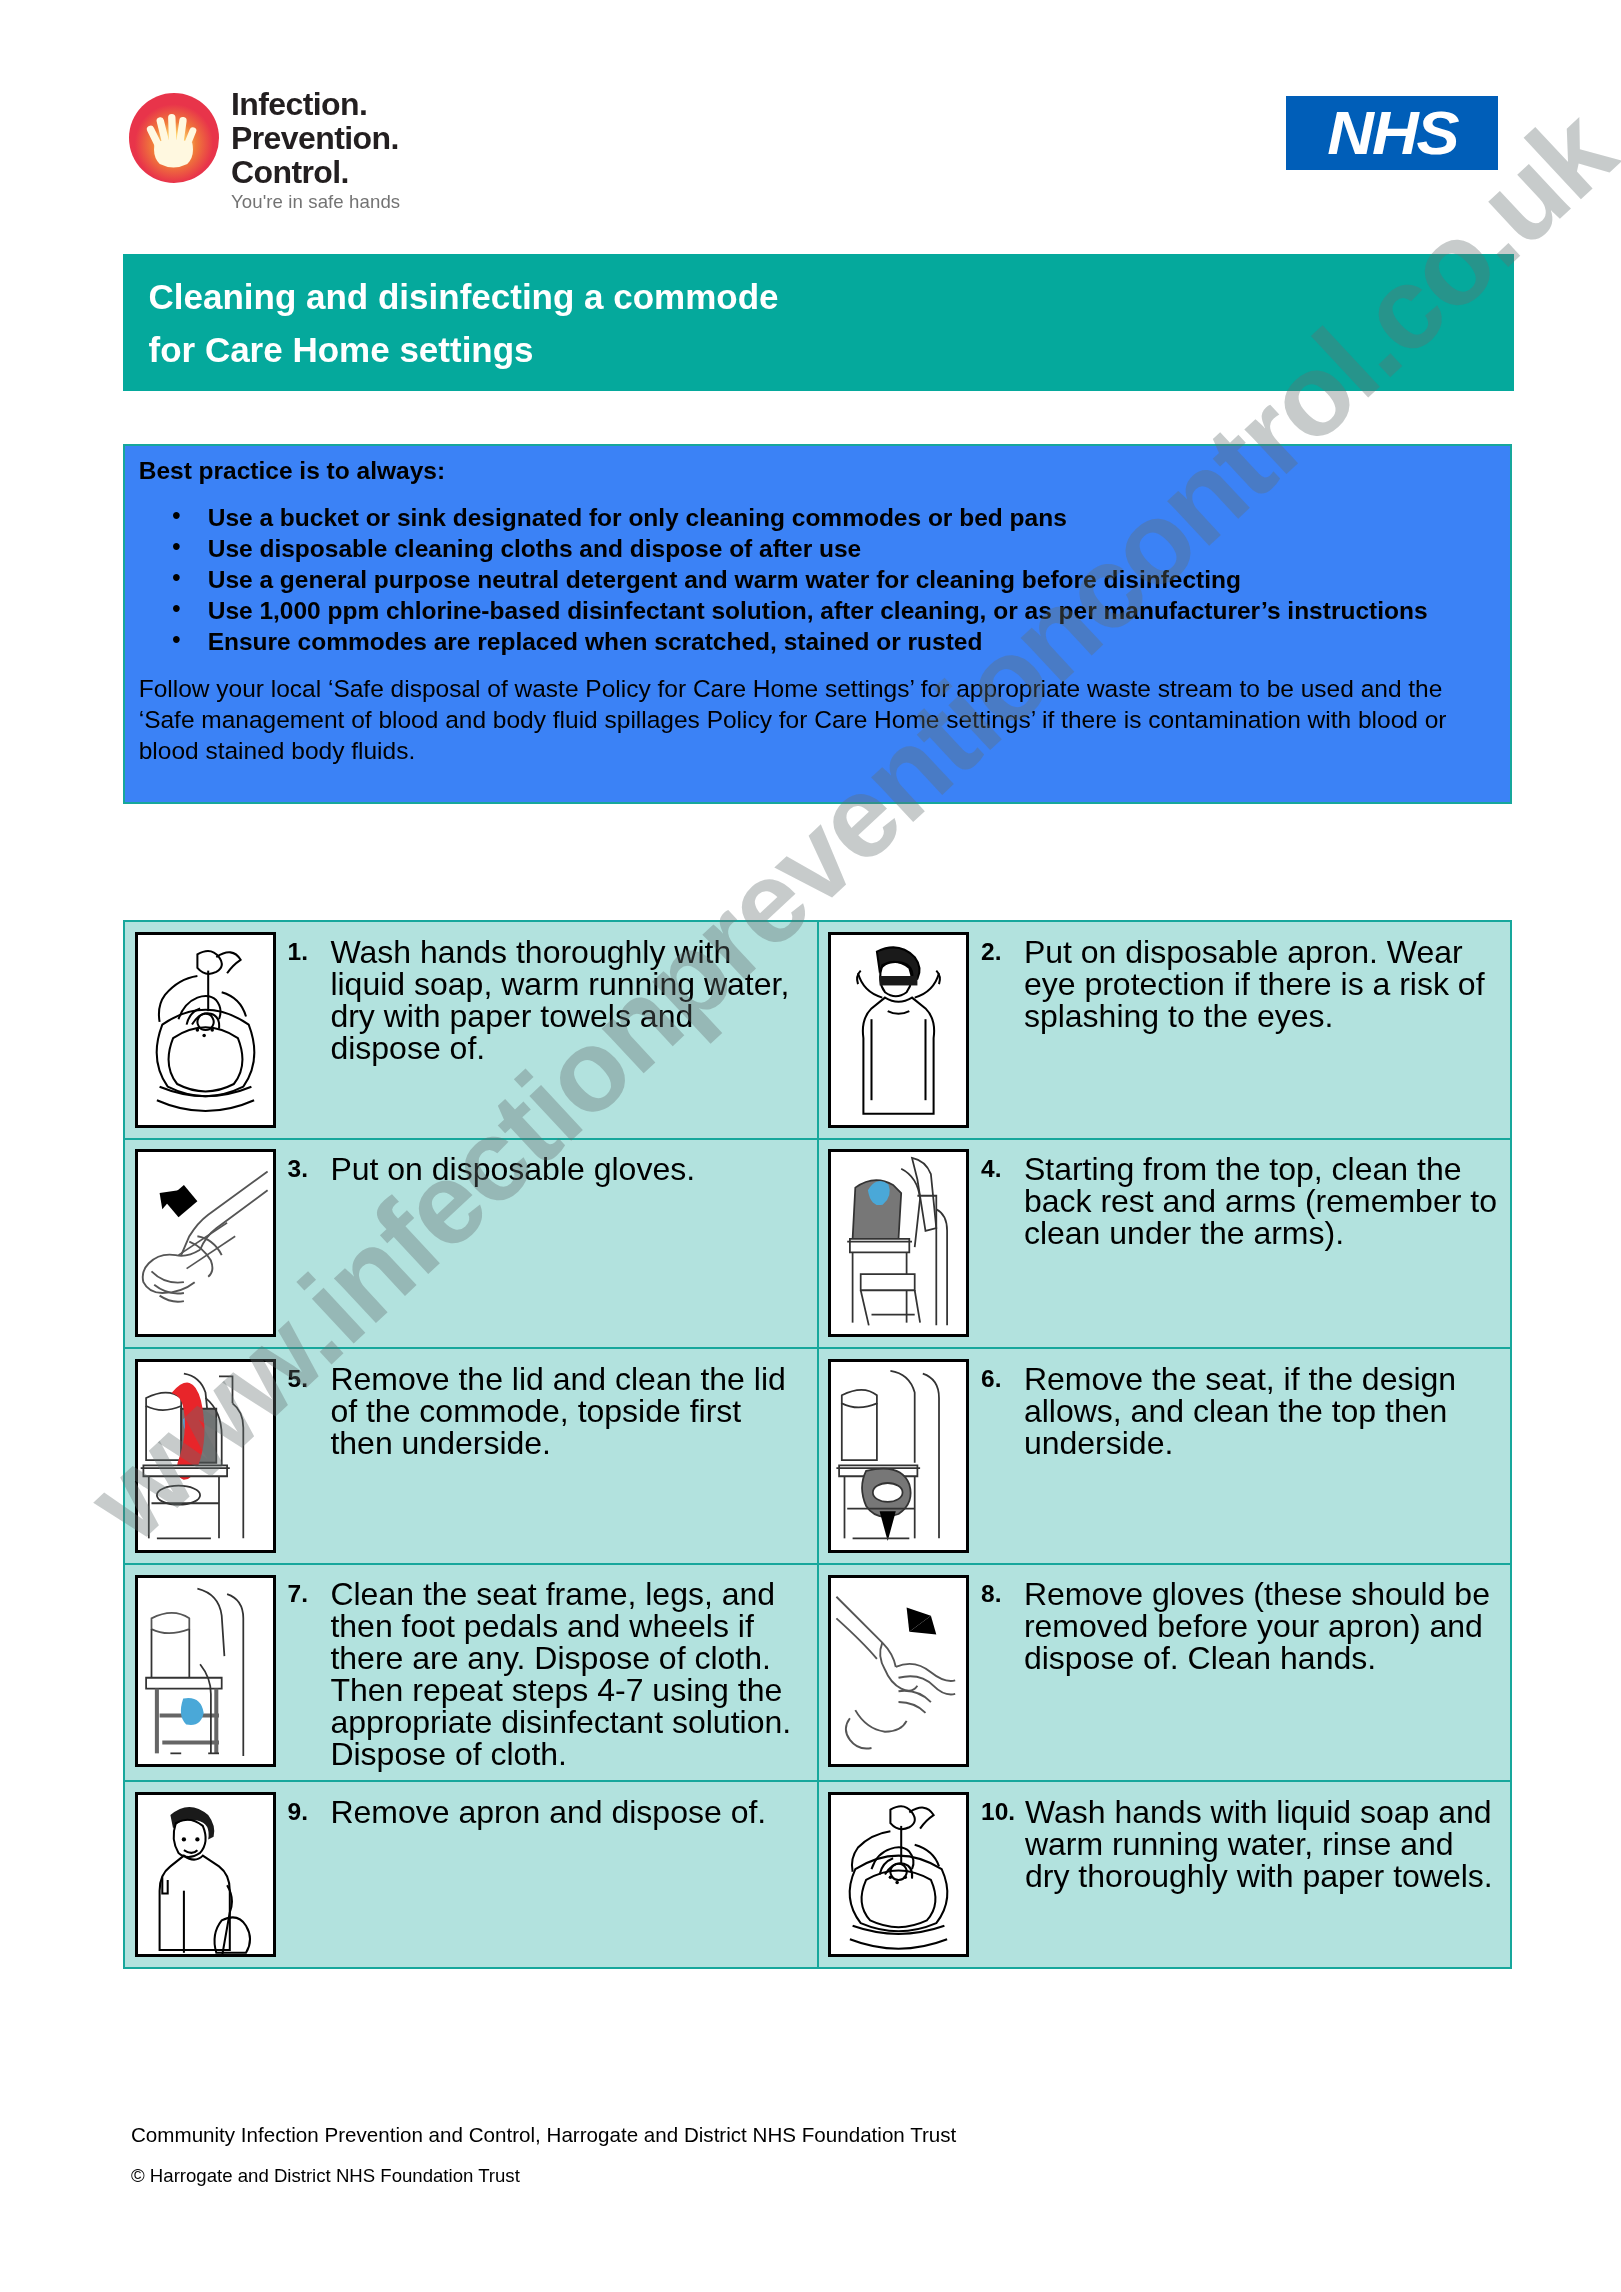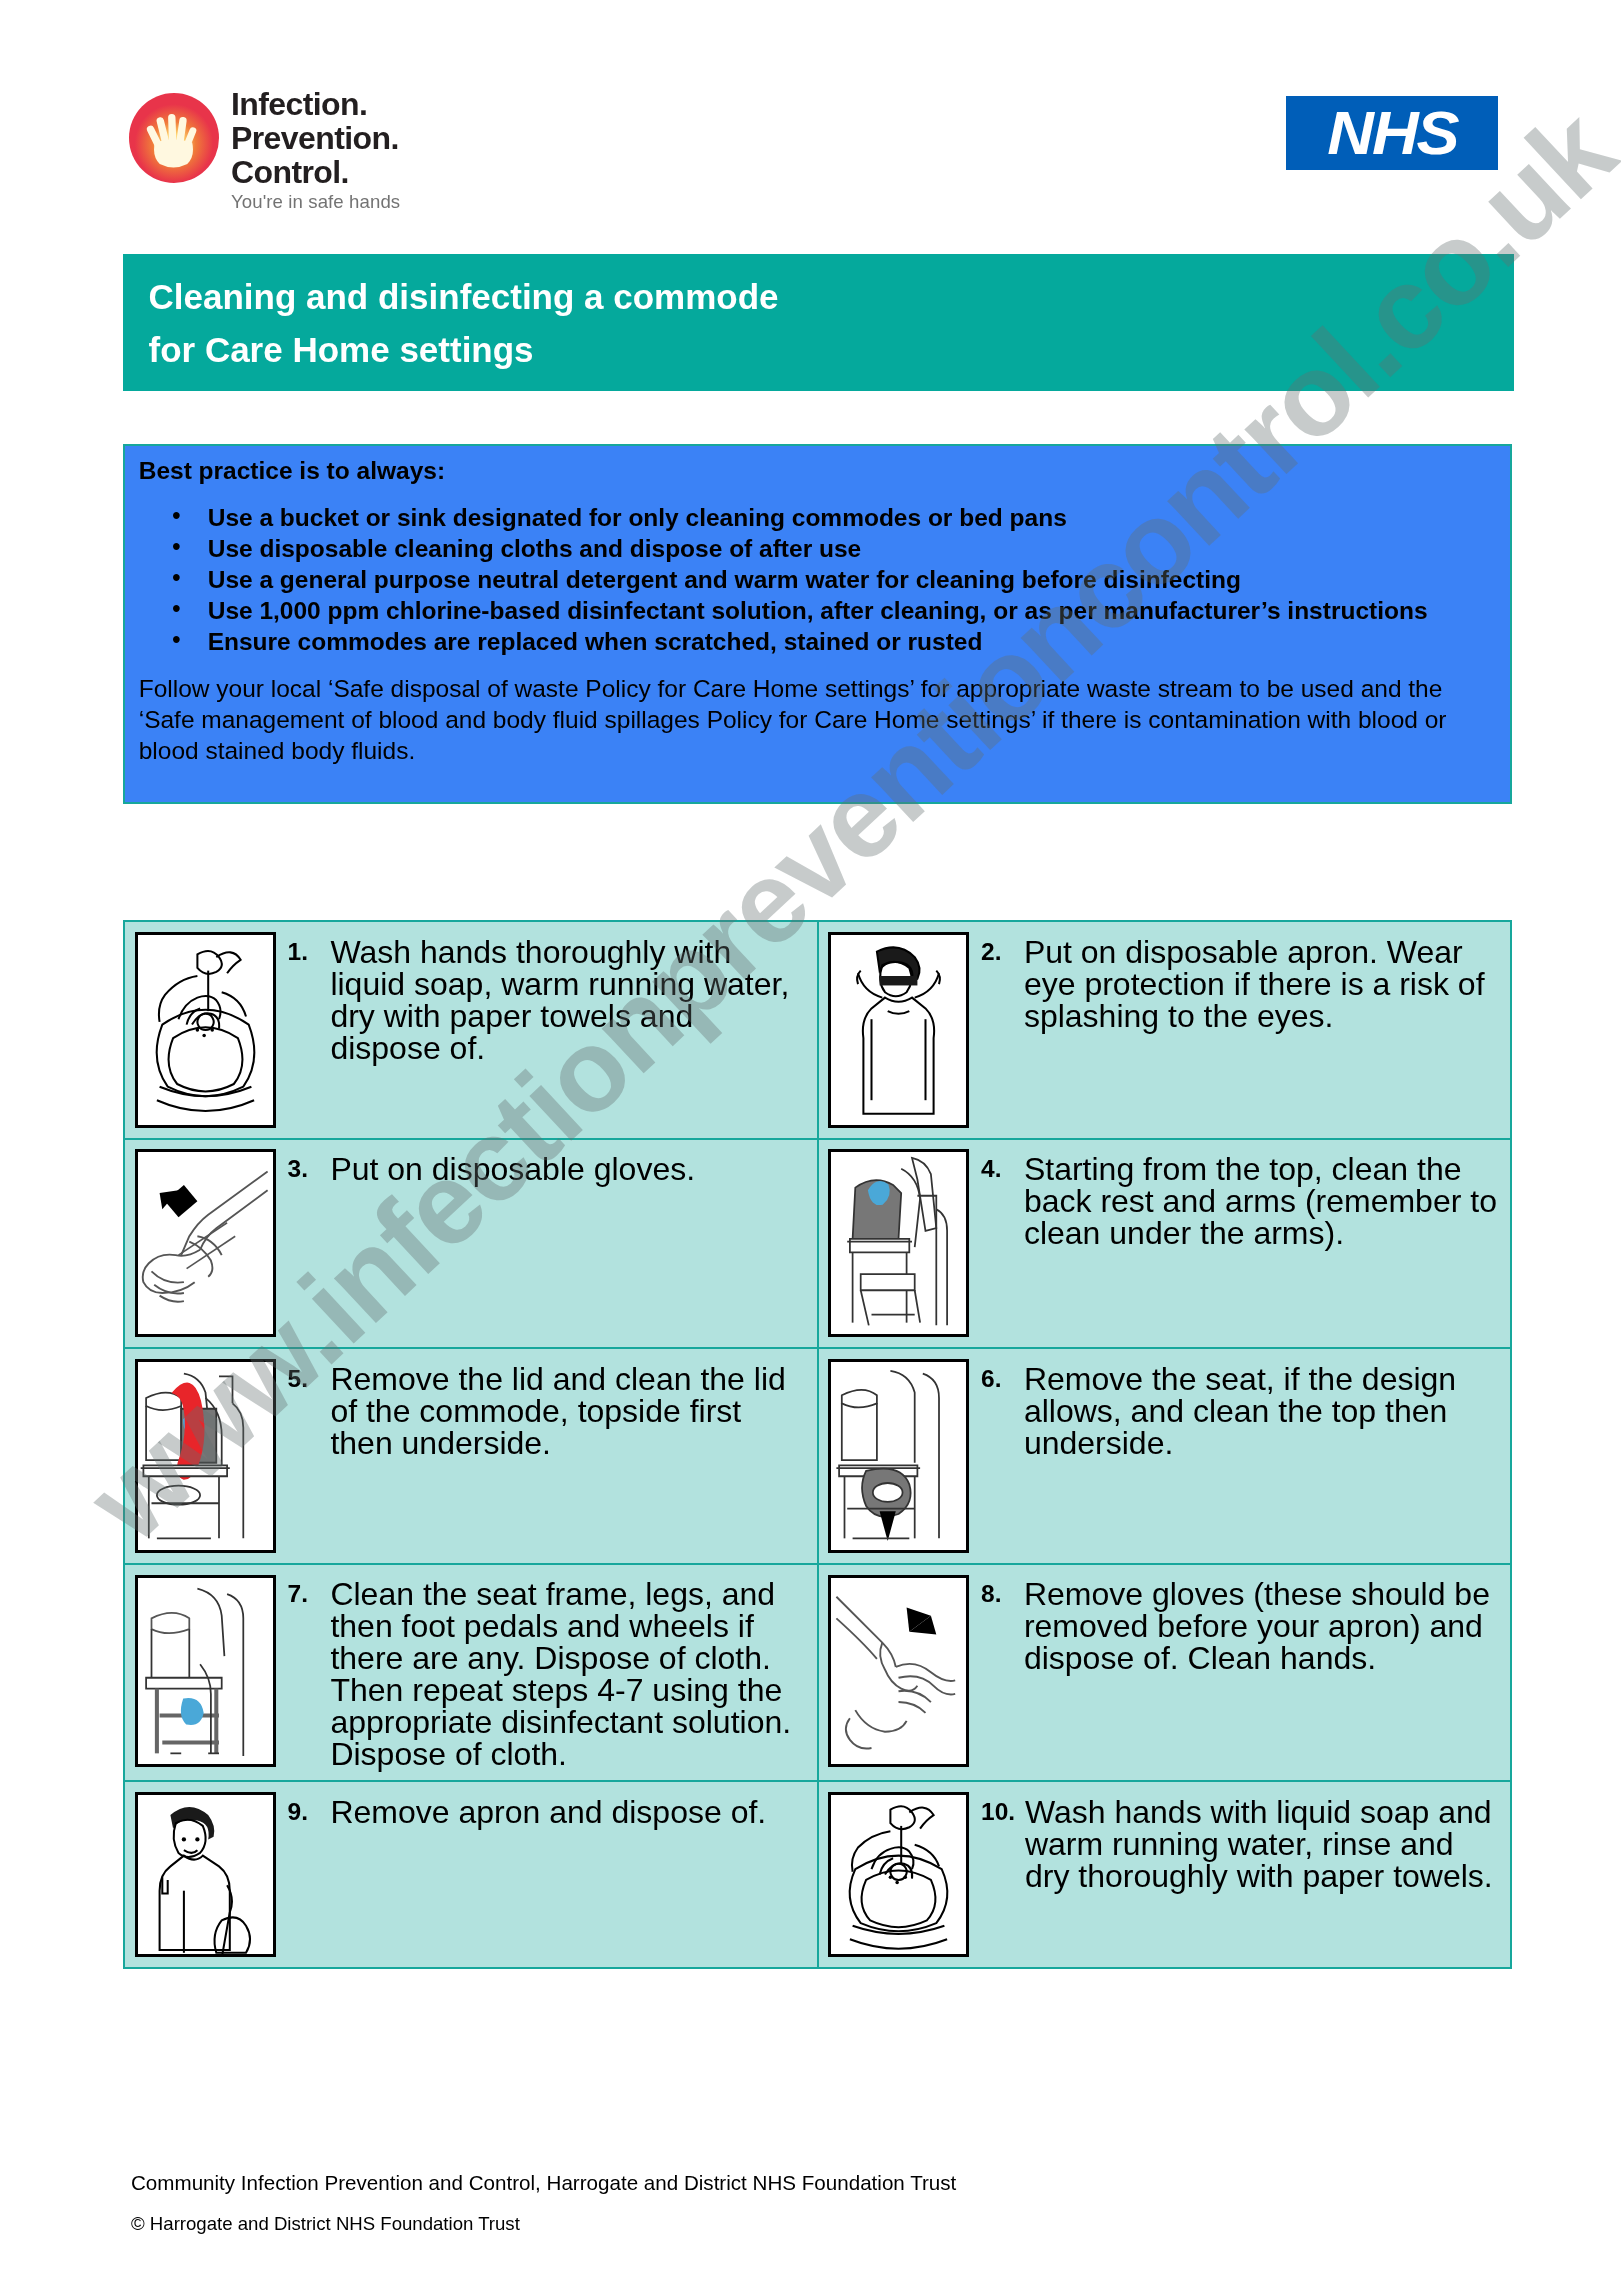--- a/index.html
+++ b/index.html
@@ -47,21 +47,21 @@
   #steps td{border:2.9px solid #17a79c;background:#b2e2de;padding:9.8px 7.8px 9.8px 9.8px;
             vertical-align:top;width:50%;box-sizing:border-box;}
   .cellwrap{display:flex;gap:11.8px;align-items:flex-start;}
   .pic{flex:0 0 141px;height:auto;background:#fff;border:3.9px solid #000;box-sizing:border-box;}
   .pic svg{display:block;width:100%;height:100%;}
   .txtwrap{display:flex;gap:9.8px;flex:1;padding-top:3.9px;}
   .num{font-weight:bold;font-size:24.5px;line-height:32px;flex:0 0 auto;min-width:33px;}
   .txt{font-size:32px;line-height:32px;}
 
   
-  #footer{position:absolute;left:131px;top:2120px;width:1372px;margin-top:48px;}
+  #footer{position:absolute;left:131px;top:2120px;width:1372px;}
   #footer .f1{font-size:20.6px;line-height:30px;}
   #footer .f2{font-size:20.6px;line-height:30px;margin-top:2px;}
   #footer .f2 a{color:#2222cc;text-decoration:underline;}
   #footer .f3{font-size:18.6px;line-height:27.4px;margin-top:11.8px;}
 
   
   #watermark{position:absolute;left:0;top:0;width:1621px;height:2293px;pointer-events:none;
              overflow:hidden;}
   #watermark span{position:absolute;left:108px;top:1451px;
      font-size:116px;font-weight:bold;color:rgba(100,112,112,0.36);

